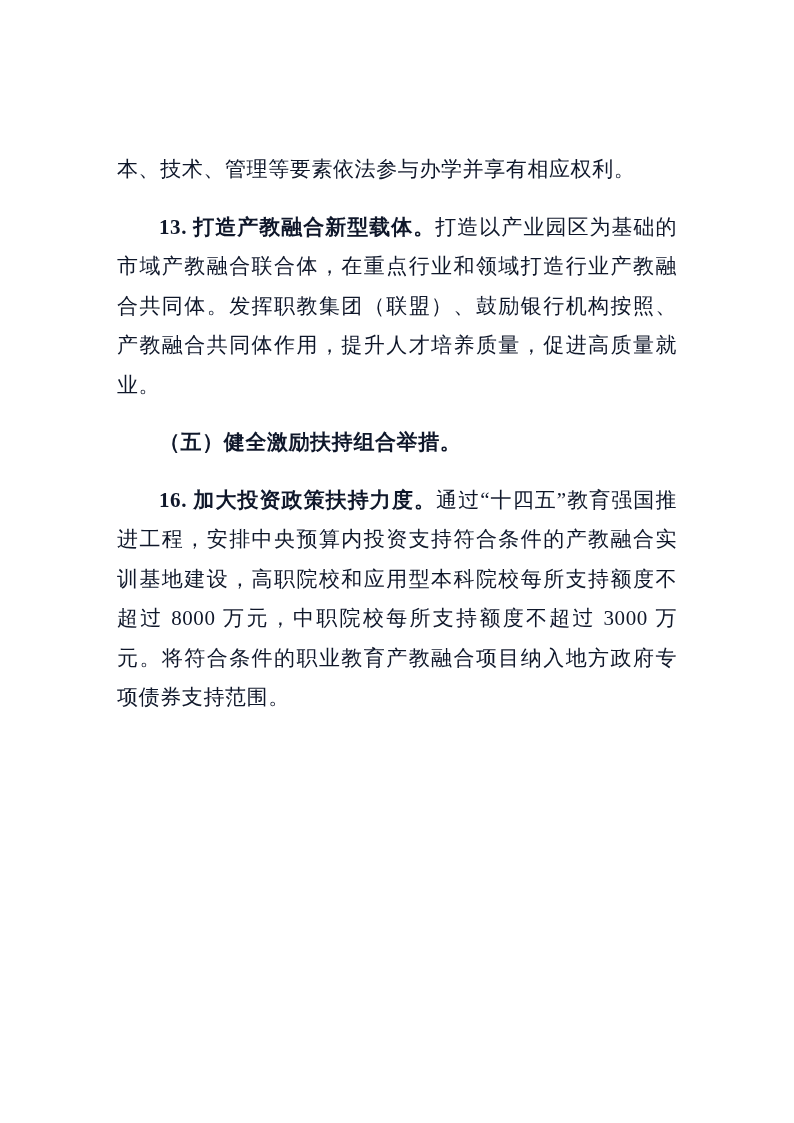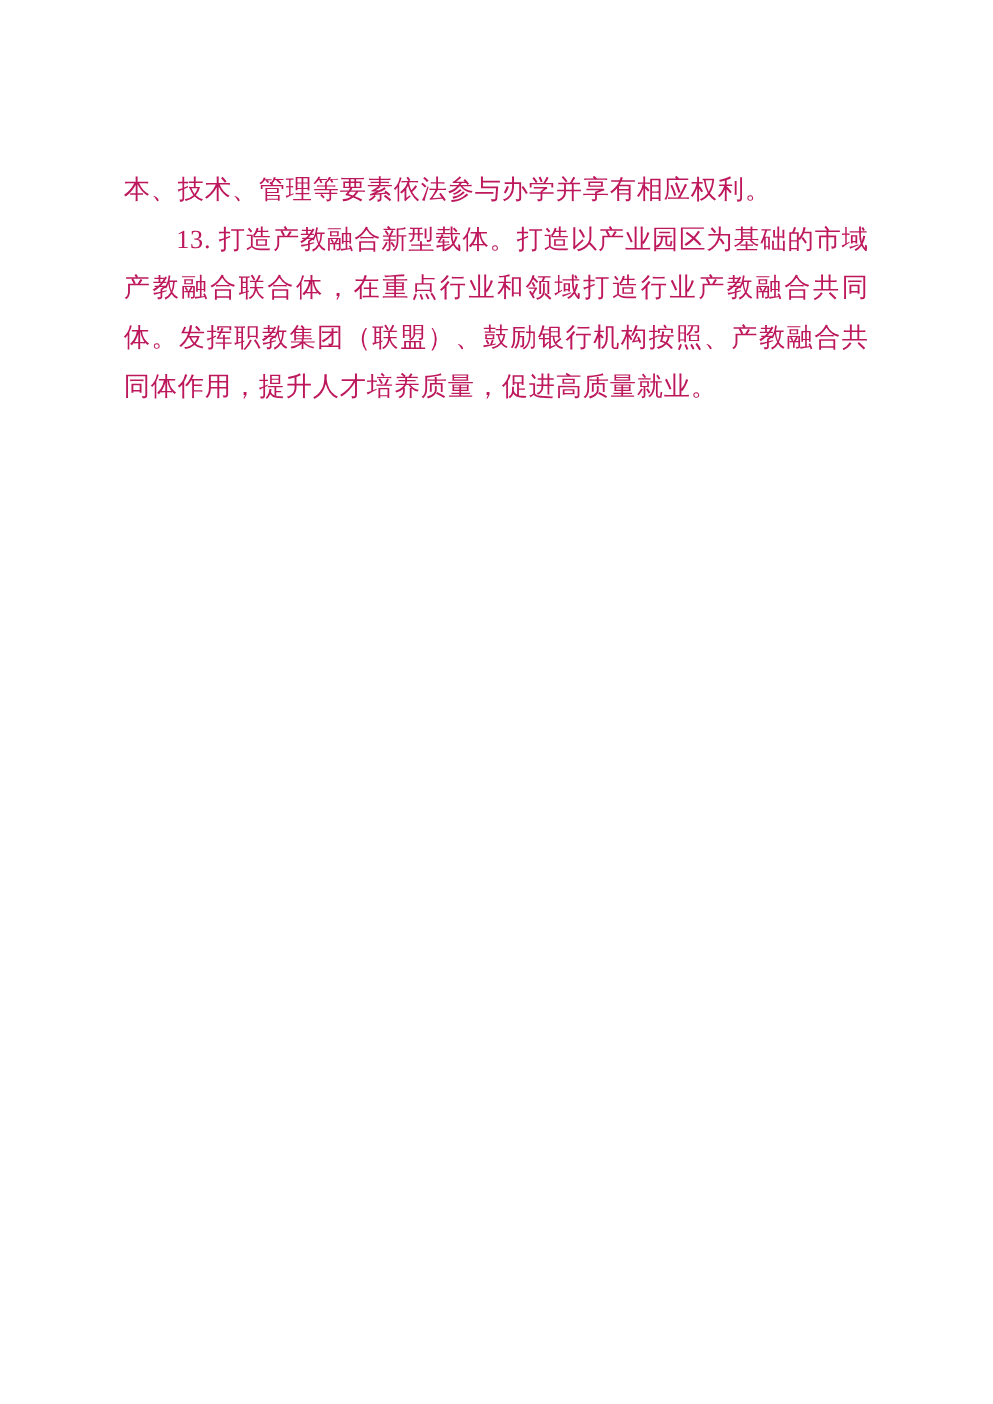--- a/index.html
+++ b/index.html
@@ -14,39 +14,41 @@
     margin: 0 auto;
     background: #ffffff;
     box-sizing: border-box;
     padding: 132px 99px 0 99px;
     overflow: hidden;
   }
   .doc-body {
     width: 596px;
   }
   p.para {
-    margin: 0;
+    margin: 18px;
     padding: 0;
     font-family: "Liberation Serif", "DejaVu Serif", serif;
     font-size: 21px;
     line-height: 39.5px;
     letter-spacing: 0.6px;
-    color: #be185d;
+    color: #0f172a;
     text-align: justify;
     text-justify: inter-character;
     word-break: break-all;
   }
   p.para.indent {
     text-indent: 2em;
   }
   .lead {
-    font-weight: normal;
+    font-weight: bold;
   }
 </style>
 </head>
 <body>
 
 <div class="page">
   <div class="doc-body" id="doc-body">
       <p class="para"><span>本、技术、管理等要素依法参与办学并享有相应权利。</span></p>
       <p class="para indent"><span class="lead">13. 打造产教融合新型载体。</span><span>打造以产业园区为基础的市域产教融合联合体，在重点行业和领域打造行业产教融合共同体。发挥职教集团（联盟）、鼓励银行机构按照、产教融合共同体作用，提升人才培养质量，促进高质量就业。</span></p>
+      <p class="para indent"><span class="lead">（五）健全激励扶持组合举措。</span></p>
+      <p class="para indent"><span class="lead">16. 加大投资政策扶持力度。</span><span>通过“十四五”教育强国推进工程，安排中央预算内投资支持符合条件的产教融合实训基地建设，高职院校和应用型本科院校每所支持额度不超过 8000 万元，中职院校每所支持额度不超过 3000 万元。将符合条件的职业教育产教融合项目纳入地方政府专项债券支持范围。</span></p>
     </div>
 </div>
 
 </body></html>

